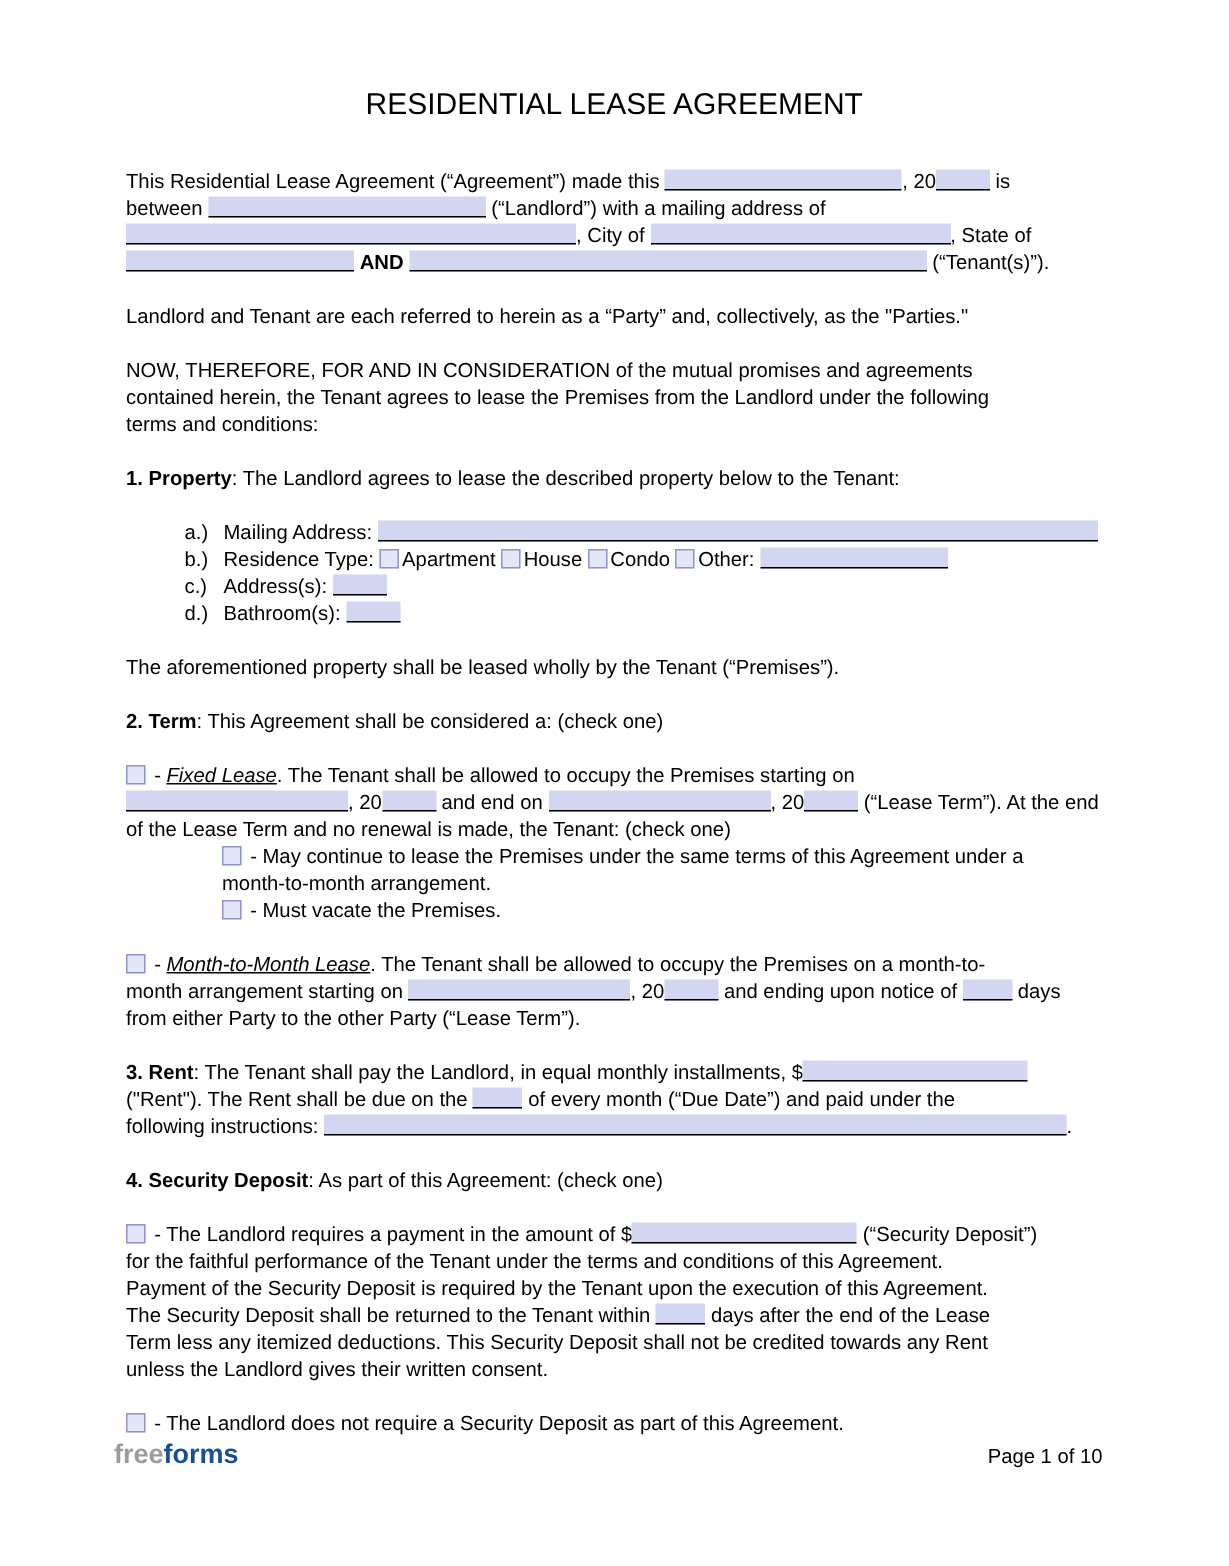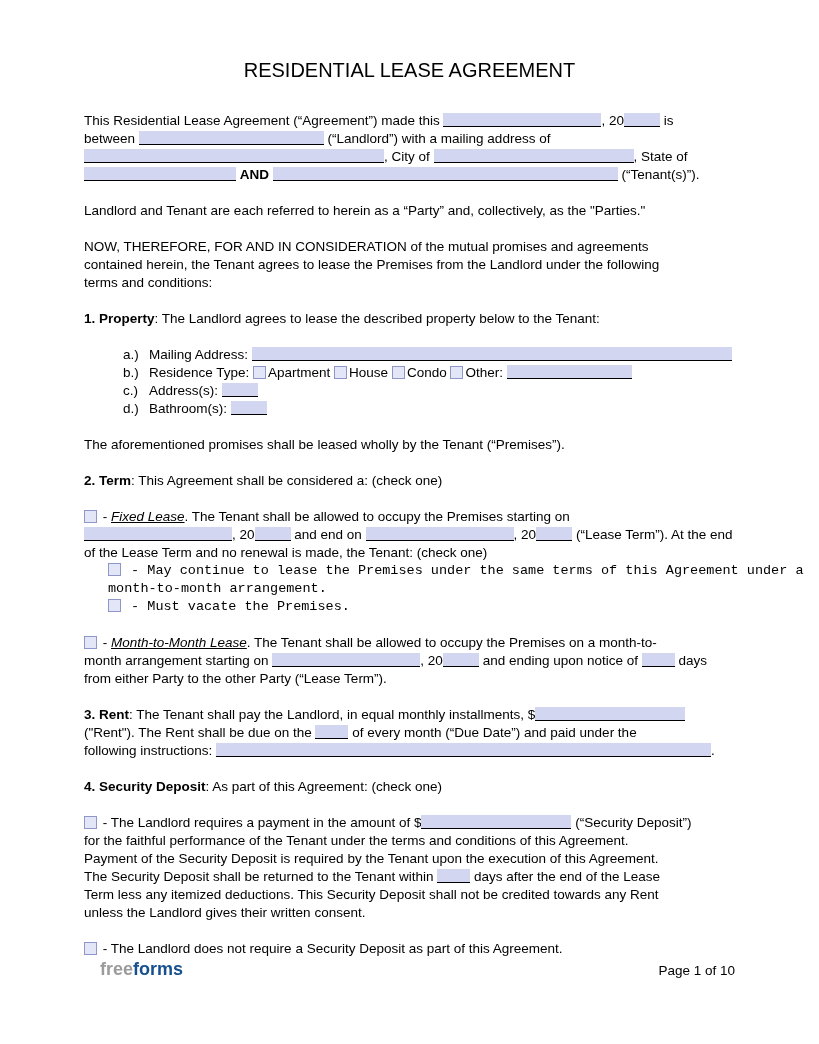--- a/index.html
+++ b/index.html
@@ -26,23 +26,23 @@
     vertical-align:-2px;
   }
   .cb {
     display:inline-block; width:11px; height:11px;
     background:#e3e6f6; border:1px solid #8e96ca;
     vertical-align:-2px; margin-right:2px;
   }
   .optrow .cb { margin-left:0; }
   .list-label { display:inline-block; width:26px; }
   .indent-list { margin-left:39px; }
-  .indent-sub { margin-left:24px;font-family:Liberation Mono, monospace; }
+  .indent-sub { margin-left:64px; }
   .footer {
-    position:absolute; left:100px; right:84px; top:960px;
+    position:absolute; left:76px; right:84px; top:960px;
     display:flex; justify-content:space-between; align-items:baseline;
   }
   .logo { font-size:18px; font-weight:bold; }
   .logo .free { color:#9b9b9b; }
   .logo .forms { color:#17508e; }
   .pagenum { font-size:13.5px; color:#000; }
 </style>
 </head>
 <body>
 
@@ -72,21 +72,21 @@
   </div>
 
   <div class="para">
     <div class="line indent-list"><span class="list-label">a.)</span><span>Mailing Address: </span><span class="blank" style="width:480px"></span></div>
     <div class="line indent-list"><span class="list-label">b.)</span><span>Residence Type: </span><span class="cb"></span><span>Apartment </span><span class="cb"></span><span>House </span><span class="cb"></span><span>Condo </span><span class="cb"></span><span>Other: </span><span class="blank" style="width:125px"></span></div>
     <div class="line indent-list"><span class="list-label">c.)</span><span>Address(s): </span><span class="blank" style="width:36px"></span></div>
     <div class="line indent-list"><span class="list-label">d.)</span><span>Bathroom(s): </span><span class="blank" style="width:36px"></span></div>
   </div>
 
   <div class="para">
-    <div class="line">The aforementioned promises shall be leased wholly by the Tenant (“Premises”).</div>
+    <div class="line">The aforementioned property shall be leased wholly by the Tenant (“Premises”).</div>
   </div>
 
   <div class="para">
     <div class="line"><span class="b">2. Term</span><span>: This Agreement shall be considered a: (check one)</span></div>
   </div>
 
   <div class="para">
     <div class="line"><span class="cb"></span><span> - </span><span class="iu">Fixed Lease</span><span>. The Tenant shall be allowed to occupy the Premises starting on</span></div>
     <div class="line"><span class="blank" style="width:148px"></span><span>, 20</span><span class="blank" style="width:36px"></span><span> and end on </span><span class="blank" style="width:148px"></span><span>, 20</span><span class="blank" style="width:36px"></span><span> (“Lease Term”). At the end</span></div>
     <div class="line">of the Lease Term and no renewal is made, the Tenant: (check one)</div>

